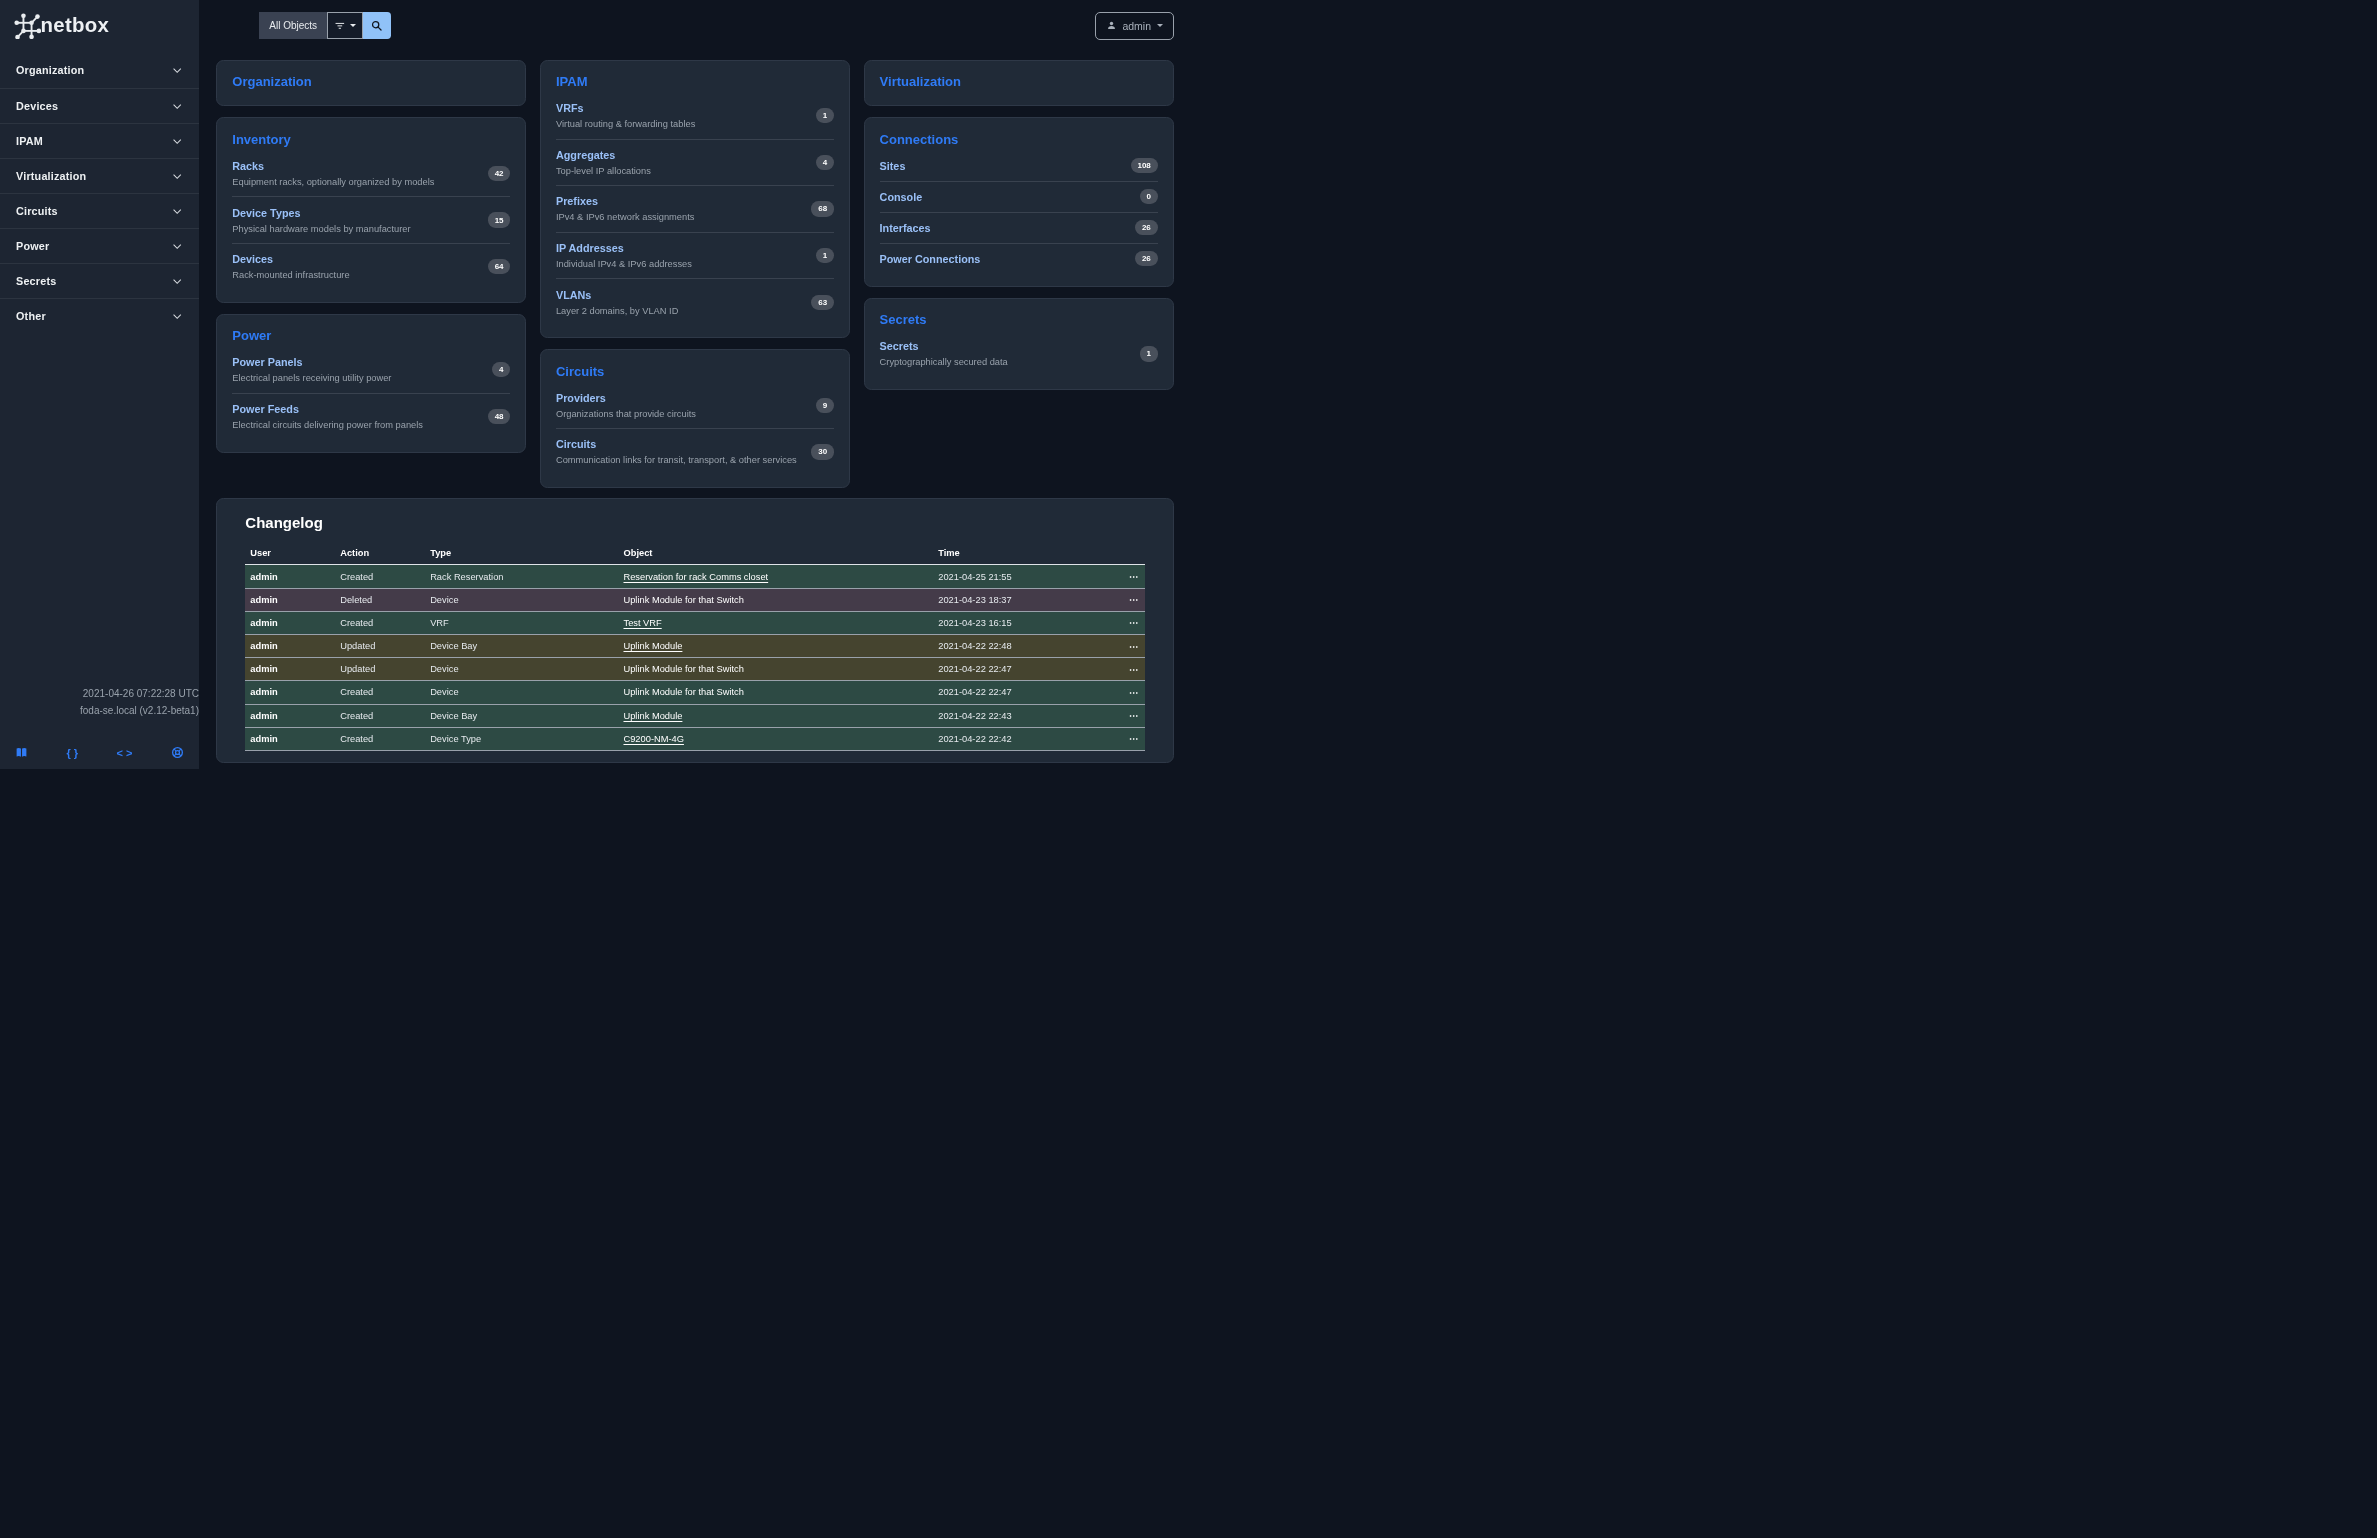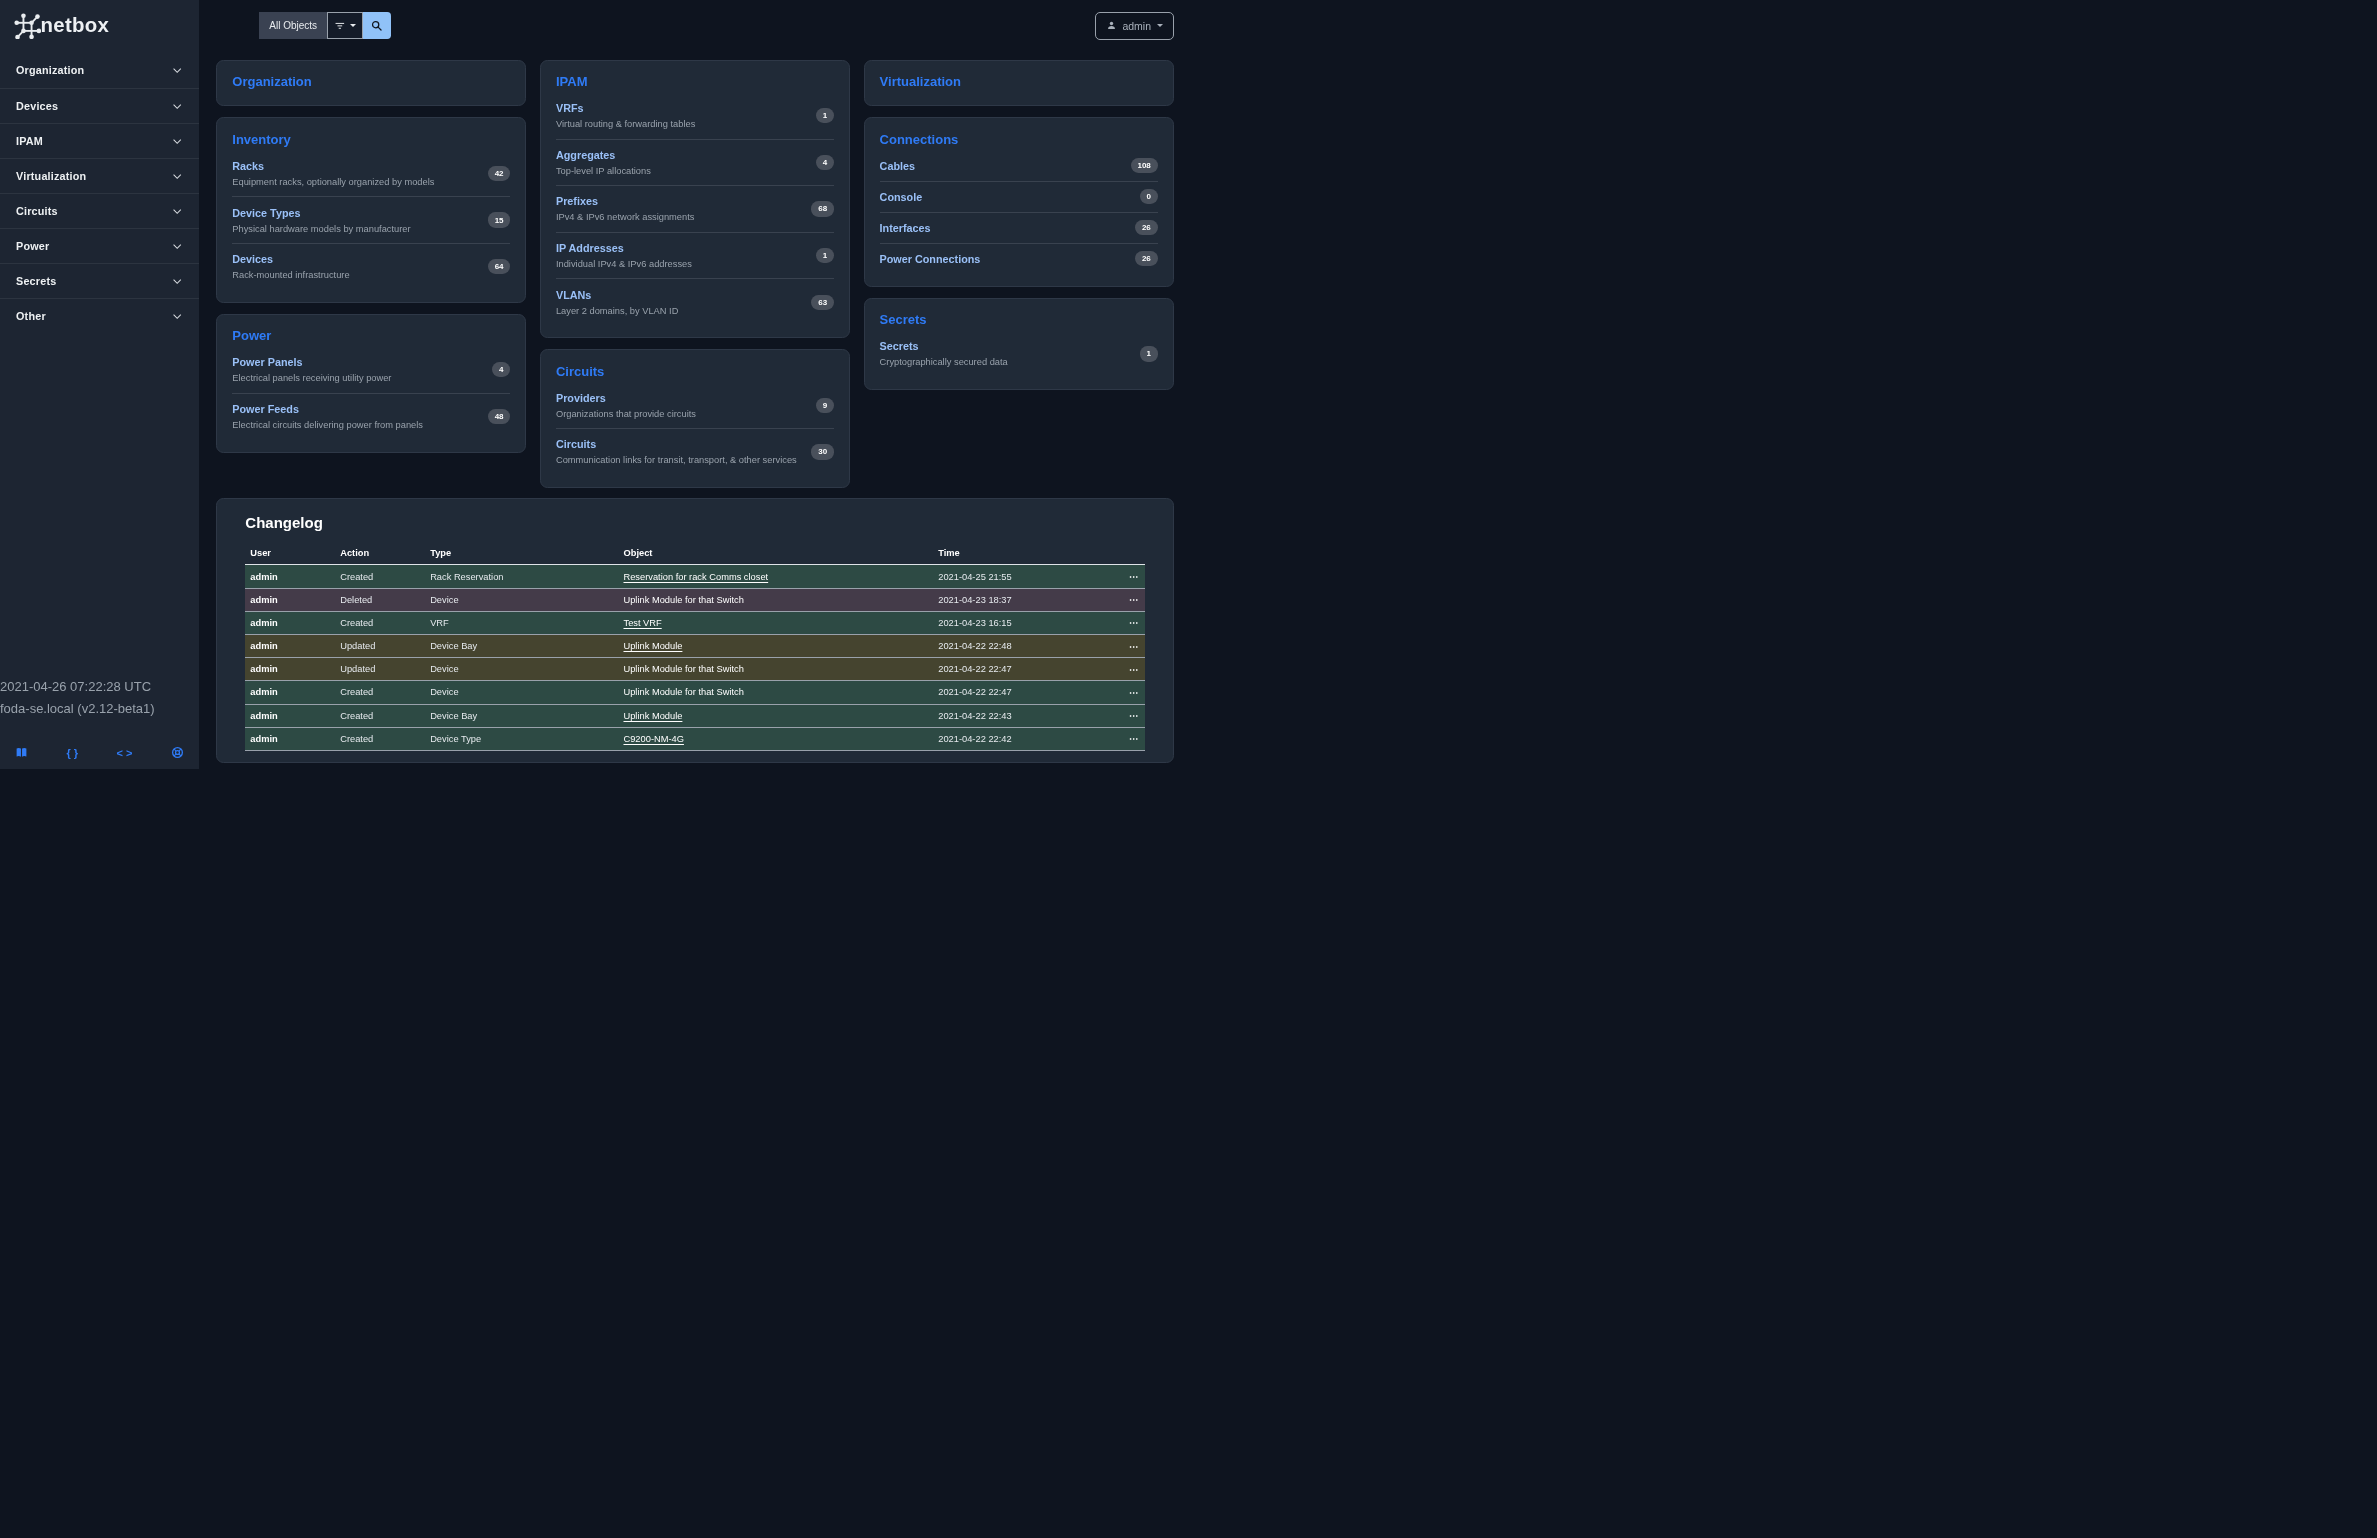--- a/index.html
+++ b/index.html
@@ -22,21 +22,21 @@
   .brand-text { color:#edf0f3; font-size:20.4px; font-weight:700; letter-spacing:0.3px; }
   .nav { display:flex; flex-direction:column; }
   .nav-item {
     height:35px; display:flex; align-items:center; justify-content:space-between;
     padding:0 16px; cursor:pointer;
     color:#eef1f3; font-size:10.8px; font-weight:700; letter-spacing:0.2px;
   }
   .nav-item + .nav-item { border-top:0.6px solid rgba(255,255,255,.07); }
   .chev { width:12.4px; height:12.4px; stroke:#d7dbe0; stroke-width:2; fill:none; }
   .side-footer { margin-top:auto; padding-bottom:10px; }
-  .foot-time, .foot-host { text-align:left; color:#99a2ac; font-size:13px; line-height:1.65; }
+  .foot-time, .foot-host { text-align:right; color:#99a2ac; font-size:10px; line-height:1.65; }
   .foot-icons {
     margin-top:27px; padding:0 15px;
     display:flex; justify-content:space-between; align-items:center;
   }
   .foot-icons a { color:var(--accent,#3f8cfd); text-decoration:none; font-weight:700; font-size:11px; cursor:pointer; display:flex; align-items:center; }
   .foot-icons svg { width:13px; height:13px; }
   
   .main { flex:1; padding:0 15.4px 0 17.3px; }
   .topbar { display:flex; align-items:center; margin-top:11.7px; }
   .search-group { flex:1; display:flex; height:27px; }
@@ -343,21 +343,21 @@
       </div>
     <div class="col" id="col2">
         <section class="card">
     <h3 class="card-title">Virtualization</h3>
   </section>
         <section class="card">
     <h3 class="card-title">Connections</h3>
     <div class="card-items">
             <div class="card-item compact">
     <div class="item-text">
-      <a class="item-label">Cables</a>
+      <a class="item-label">Sites</a>
       
     </div>
     <a class="badge">108</a>
   </div>
             <div class="card-item compact">
     <div class="item-text">
       <a class="item-label">Console</a>
       
     </div>
     <a class="badge">0</a>

